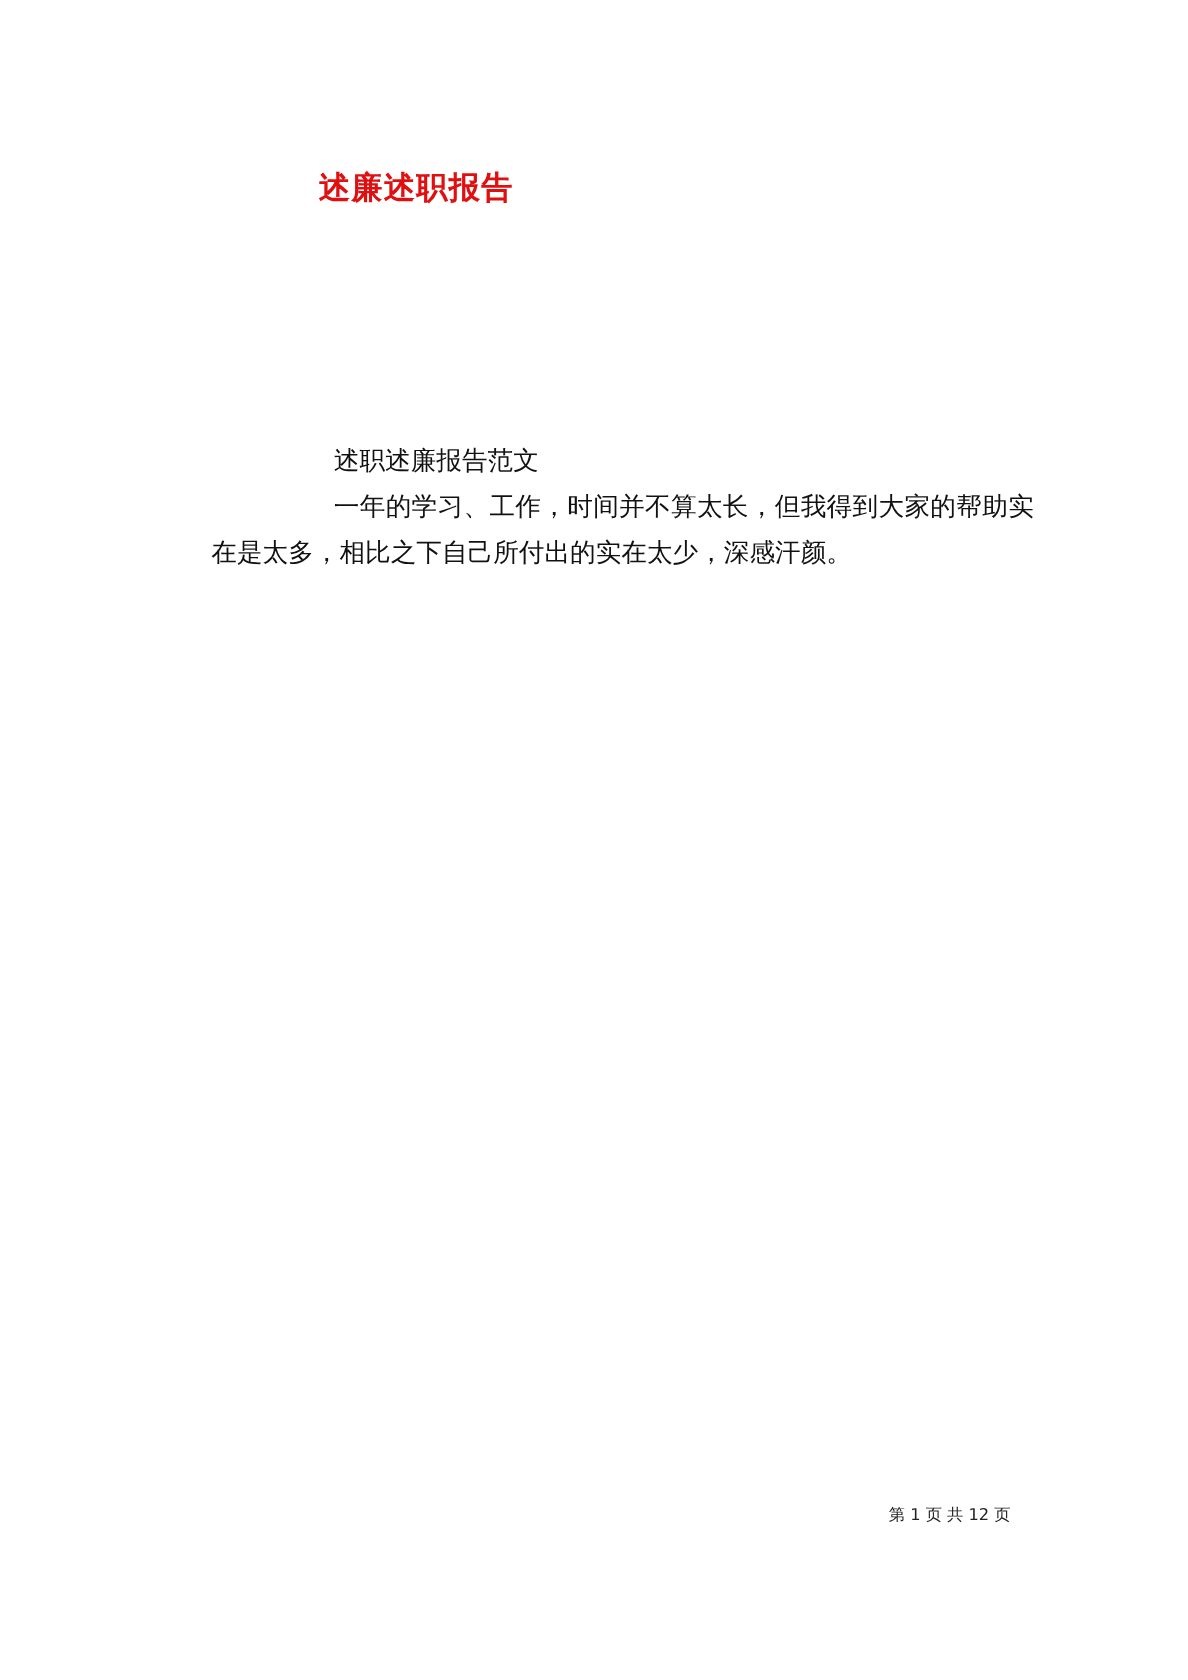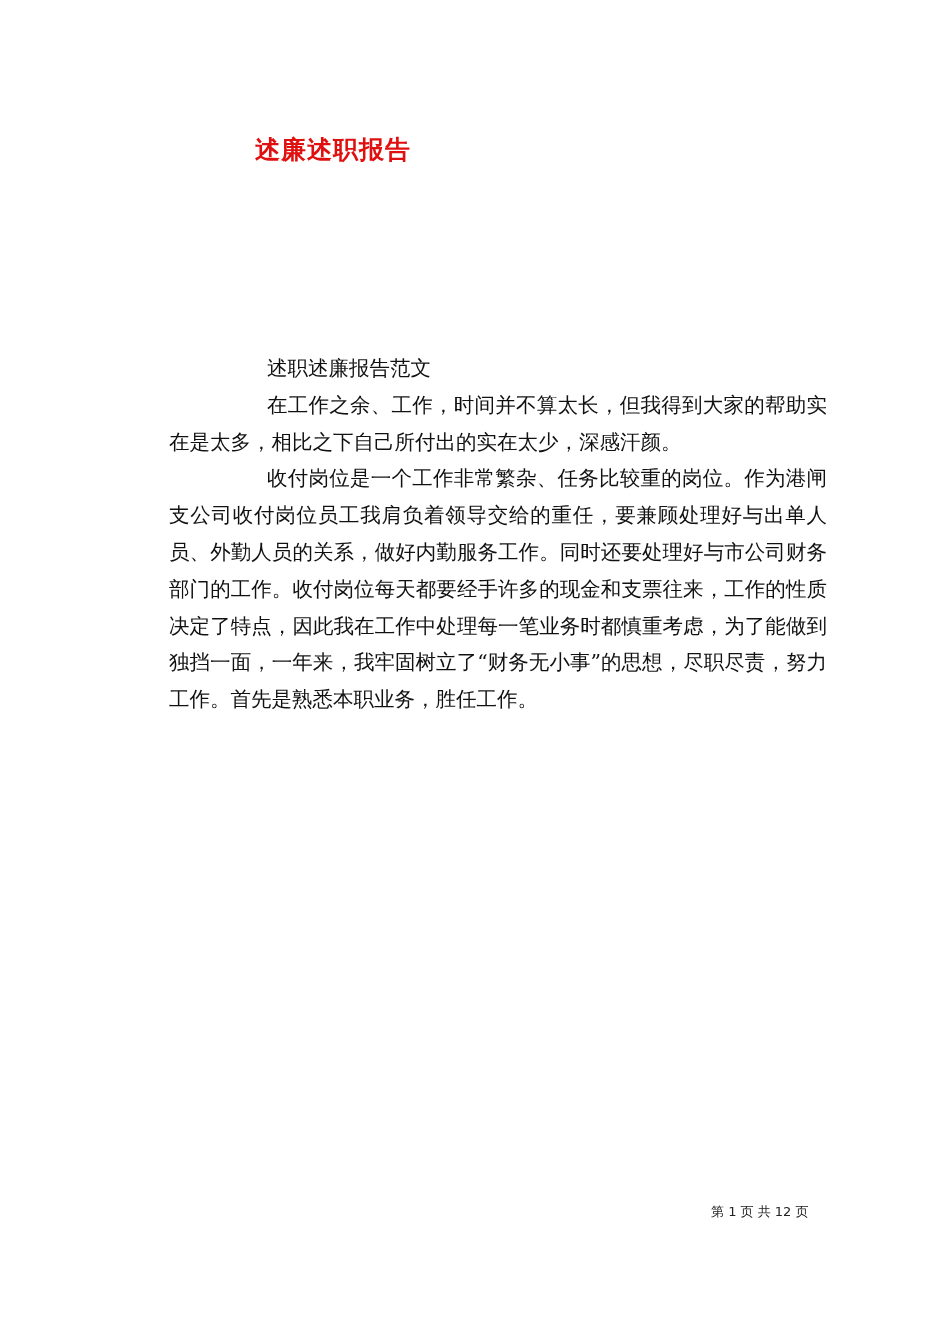--- a/index.html
+++ b/index.html
@@ -15,17 +15,16 @@
   .footer { position: absolute; top: 1203px; left: 711px; font-size: 13px; color: #222;
             font-family: "DejaVu Sans", "Liberation Sans", sans-serif; text-align: center; }
 </style>
 </head>
 <body>
 
 <div class="title">述廉述职报告</div>
 
 <div class="content">
   <p class="subtitle">述职述廉报告范文</p>
-  <p>在工作之余、工作，时间并不算太长，但我得到大家的帮助实在是太多，相比之下自己所付出的实在太少，深感汗颜。</p>
-  <p>收付岗位是一个工作非常繁杂、任务比较重的岗位。作为港闸支公司收付岗位员工我肩负着领导交给的重任，要兼顾处理好与出单人员、外勤人员的关系，做好内勤服务工作。同时还要处理好与市公司财务部门的工作。收付岗位每天都要经手许多的现金和支票往来，工作的性质决定了特点，因此我在工作中处理每一笔业务时都慎重考虑，为了能做到独挡一面，一年来，我牢固树立了“财务无小事”的思想，尽职尽责，努力工作。首先是熟悉本职业务，胜任工作。</p>
+  <p>一年的学习、工作，时间并不算太长，但我得到大家的帮助实在是太多，相比之下自己所付出的实在太少，深感汗颜。</p>
 </div>
 
 <div class="footer">第 1 页 共 12 页</div>
 
 </body></html>

